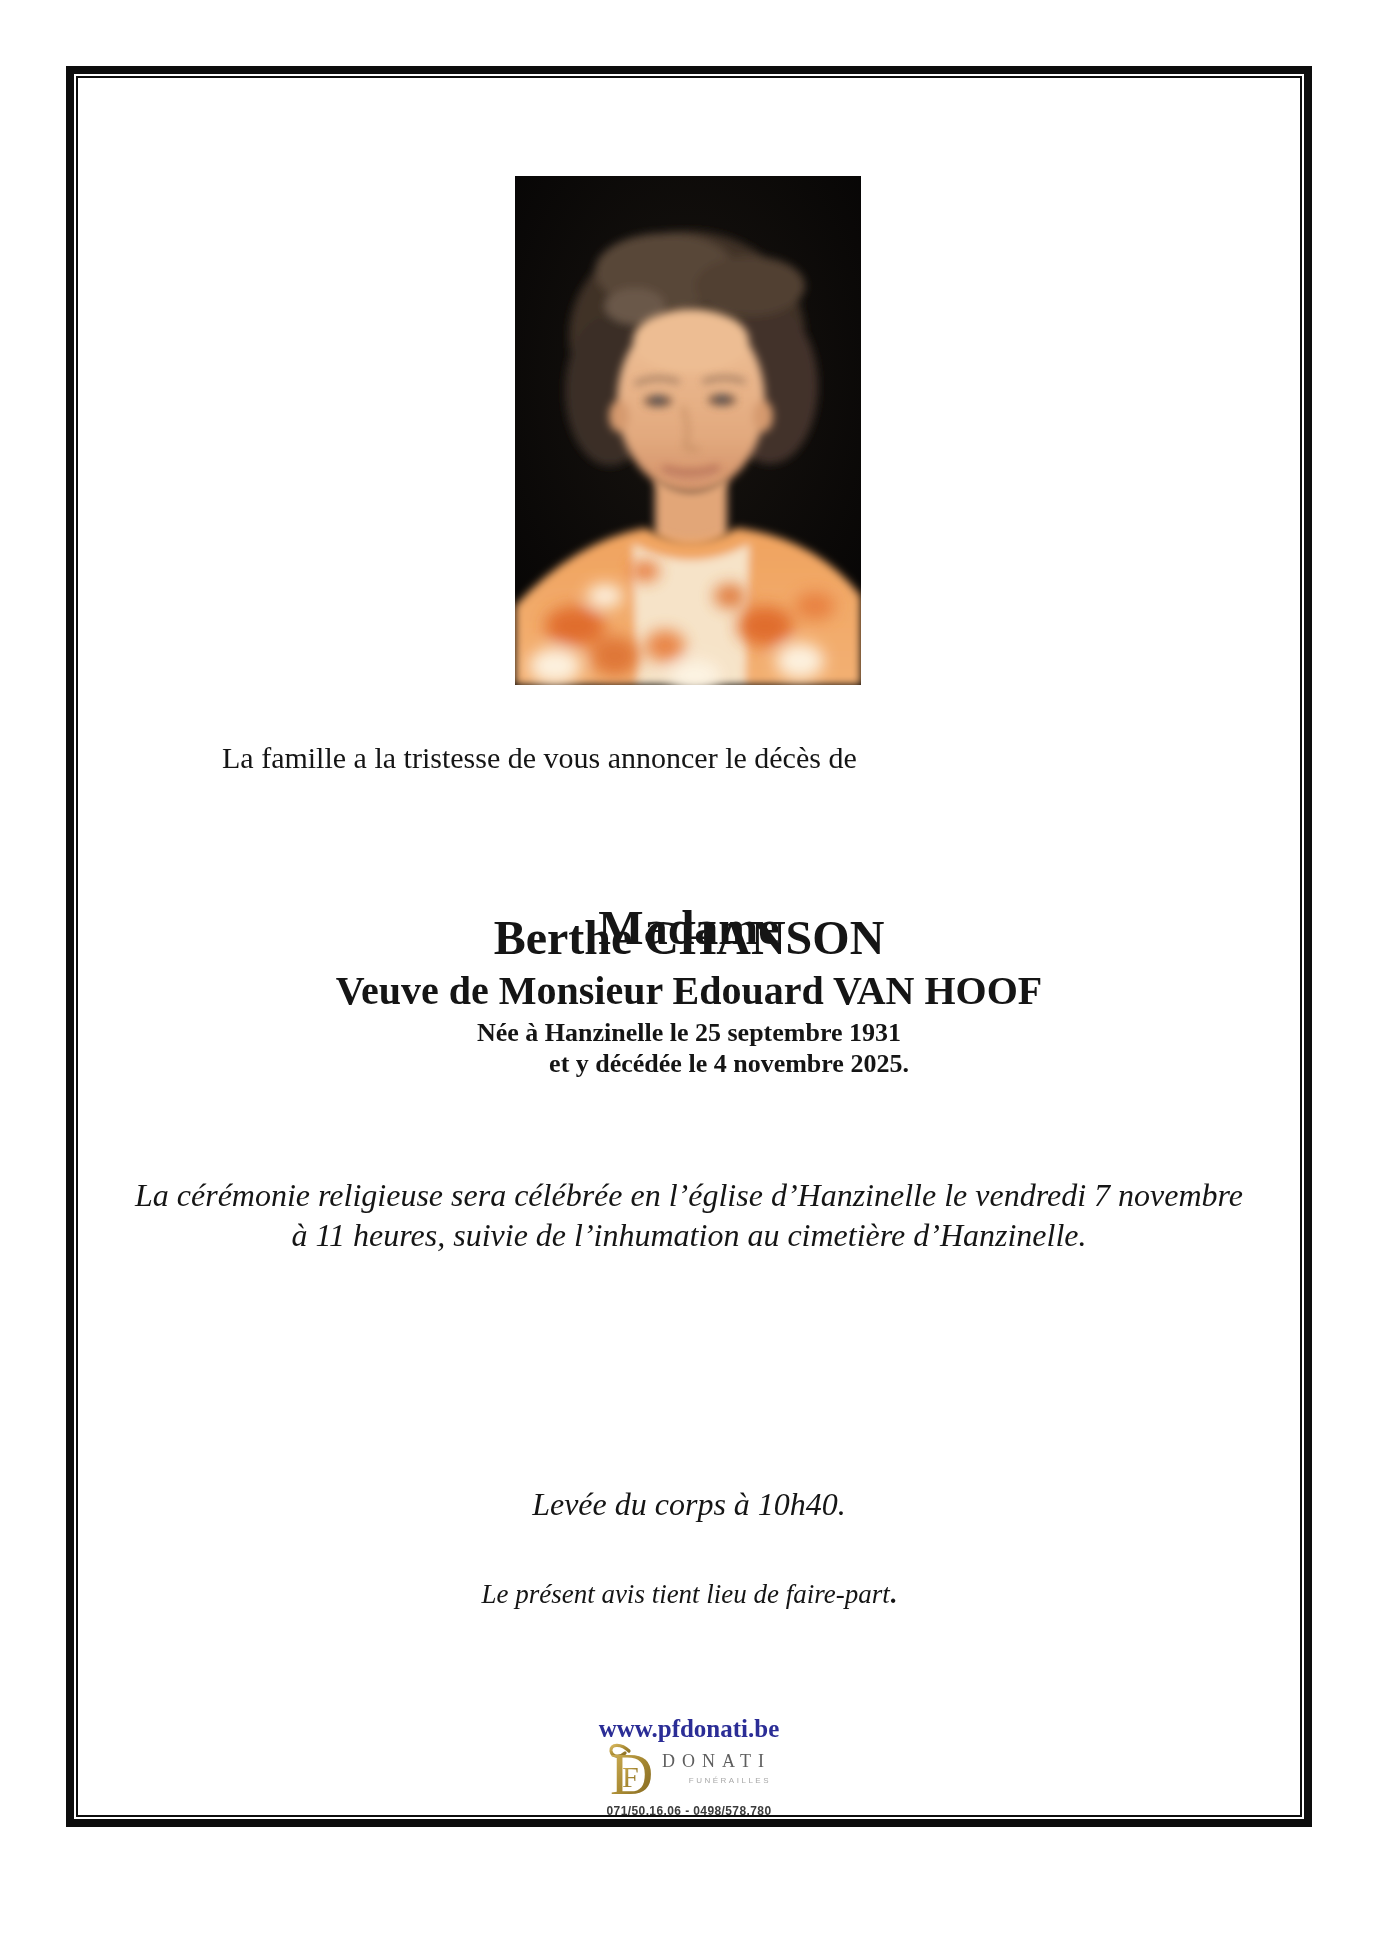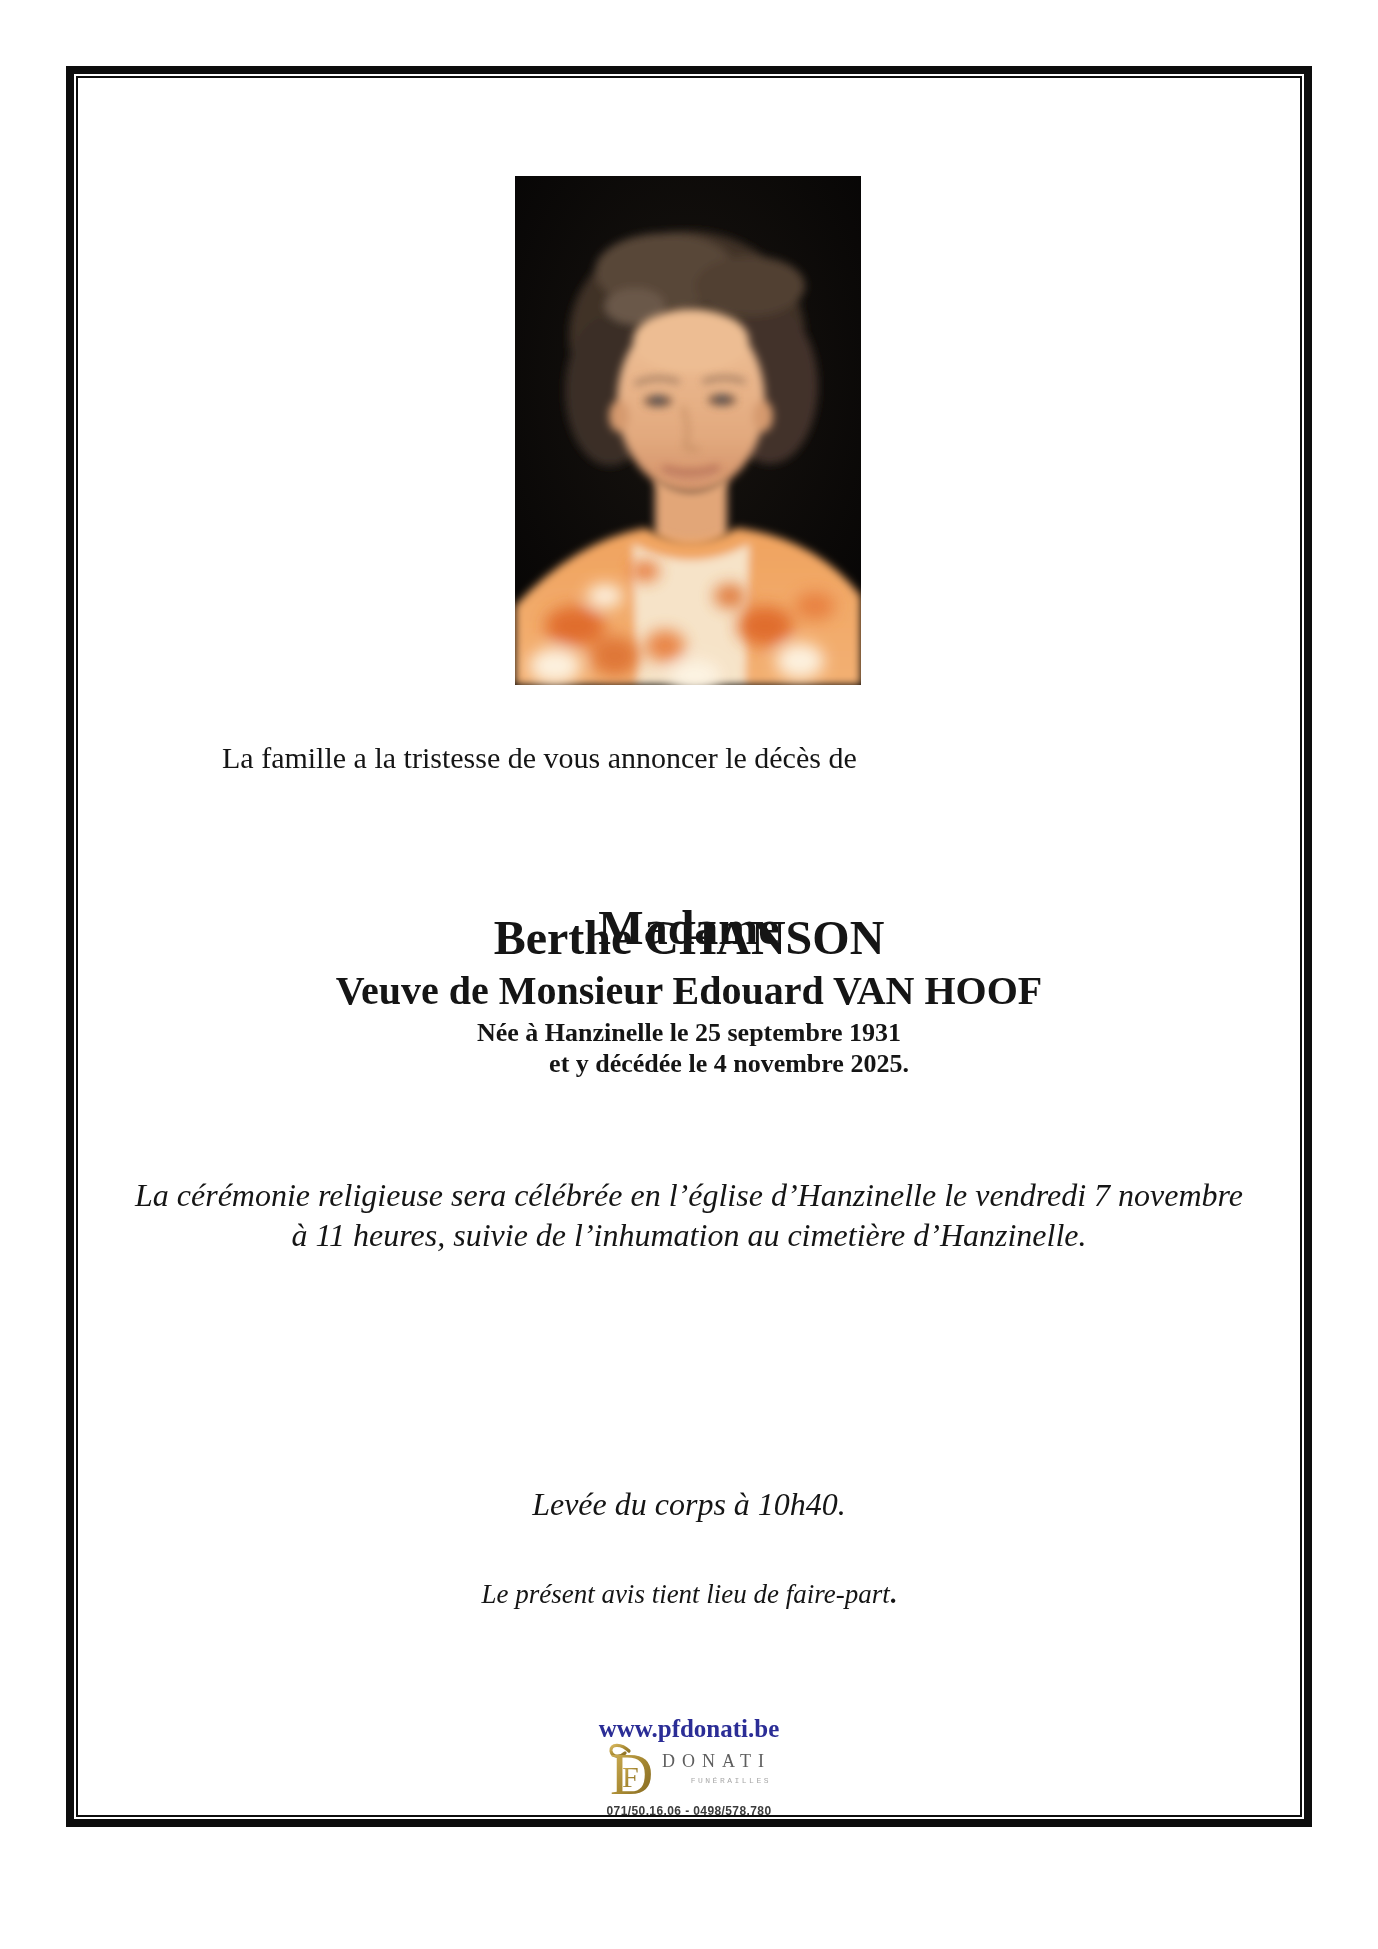--- a/index.html
+++ b/index.html
@@ -87,21 +87,21 @@
     font-size: 18px;
     letter-spacing: 7px;
     color: #5e5e5e;
     font-family: "Liberation Serif", serif;
   }
   .brand-sub {
     margin-top: 4px;
     font-size: 8px;
     letter-spacing: 2.5px;
     color: #a8a8a8;
-    font-family: Liberation Mono, monospace;
+    font-family: Liberation Sans, sans-serif;
   }
   .phones {
     margin-top: 4px;
     font-size: 12px;
     font-weight: 700;
     color: #3b3b3b;
     letter-spacing: 0.4px;
     font-family: "Liberation Sans", sans-serif;
   }
 </style>

